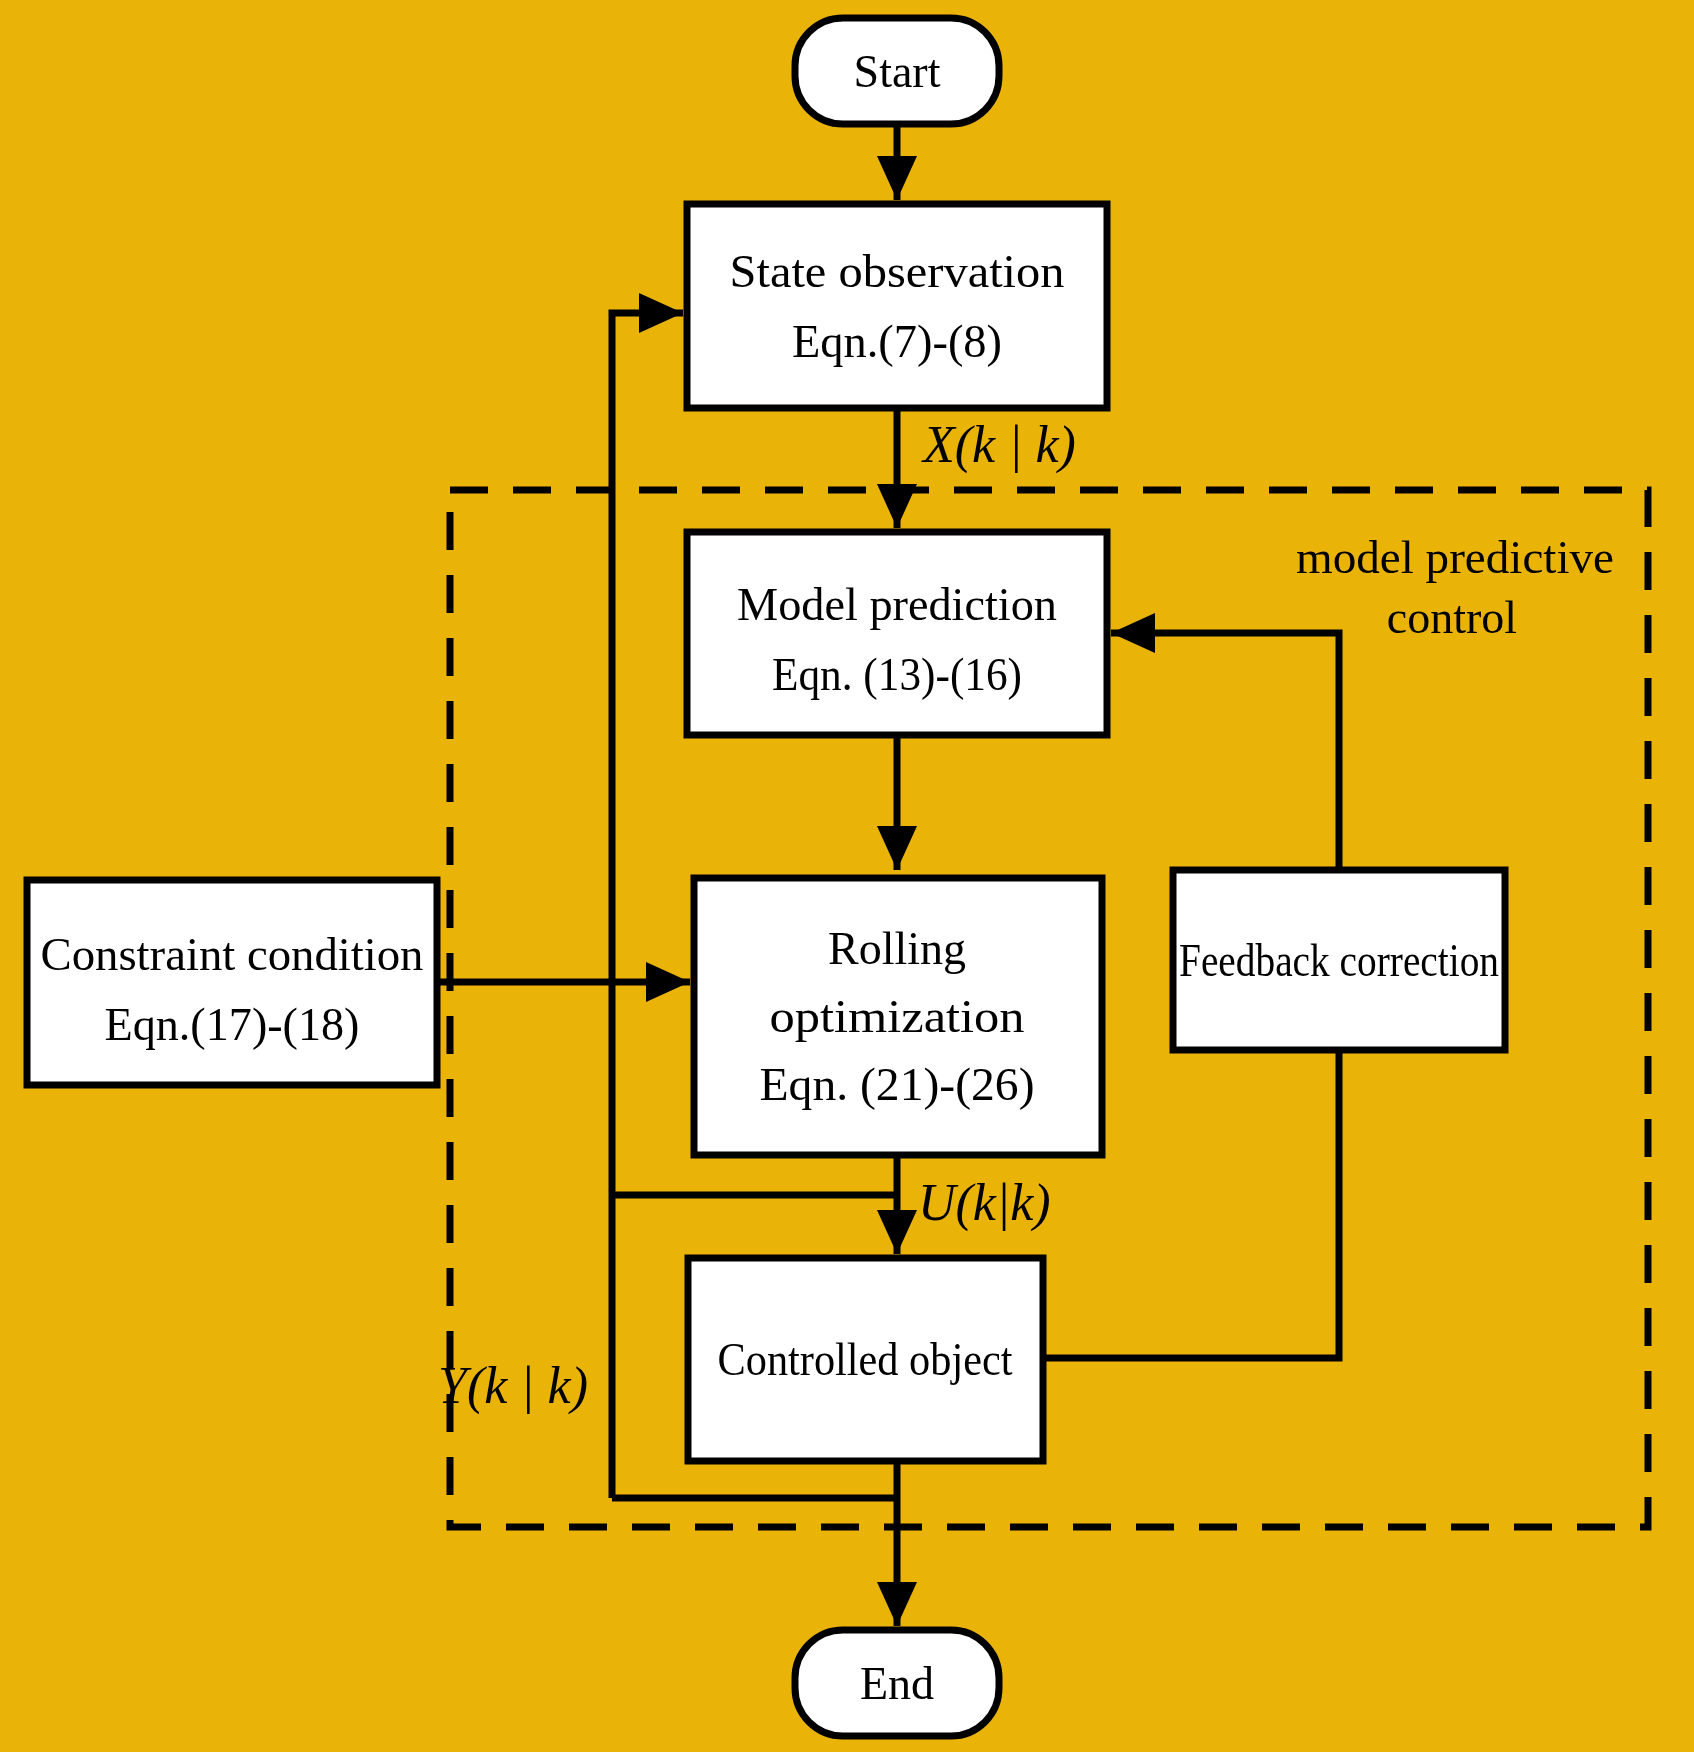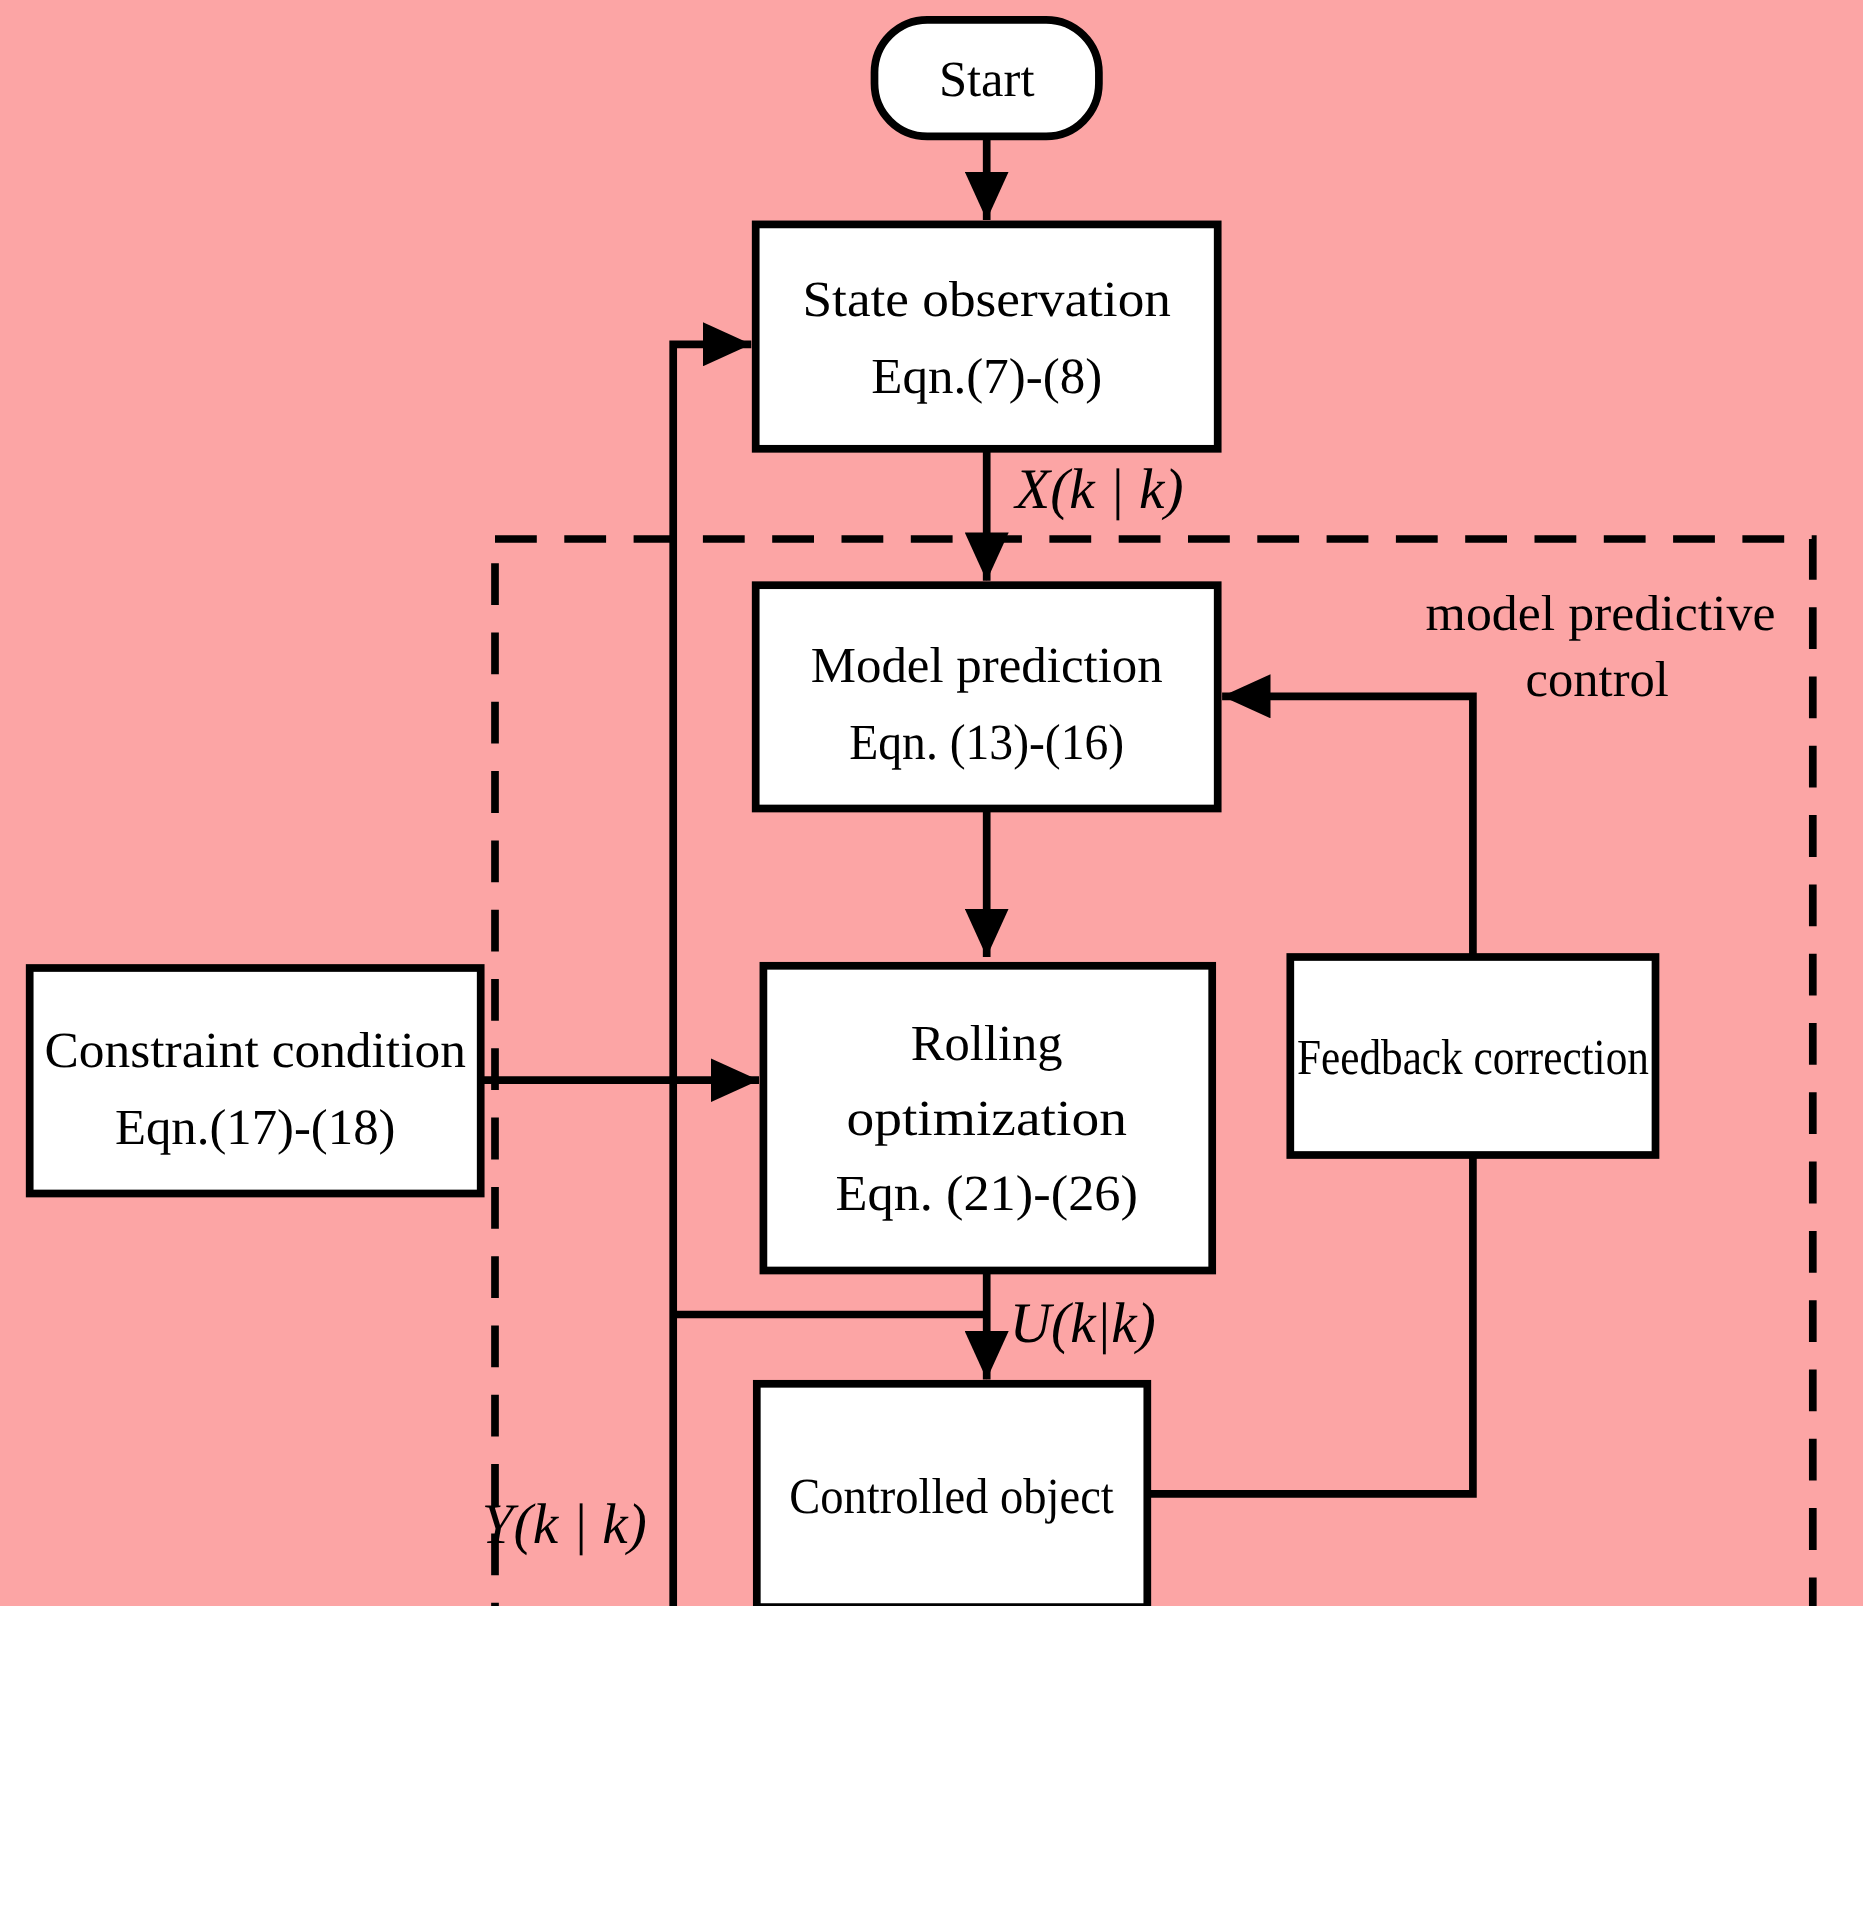--- a/index.html
+++ b/index.html
@@ -3,22 +3,22 @@
 <meta charset="utf-8">
 <style>
   html, body {
     margin: 0;
     padding: 0;
     background: #ffffff;
   }
   .canvas {
     position: relative;
     width: 1694px;
-    height: 1460px;
-    background: #fca5a5;
+    height: 1752px;
+    background: #eab308;
     font-family: "Liberation Serif", "DejaVu Serif", serif;
   }
   .canvas svg {
     position: absolute;
     left: 0;
     top: 0;
   }
   .edge {
     stroke: #000000;
     stroke-width: 7;

